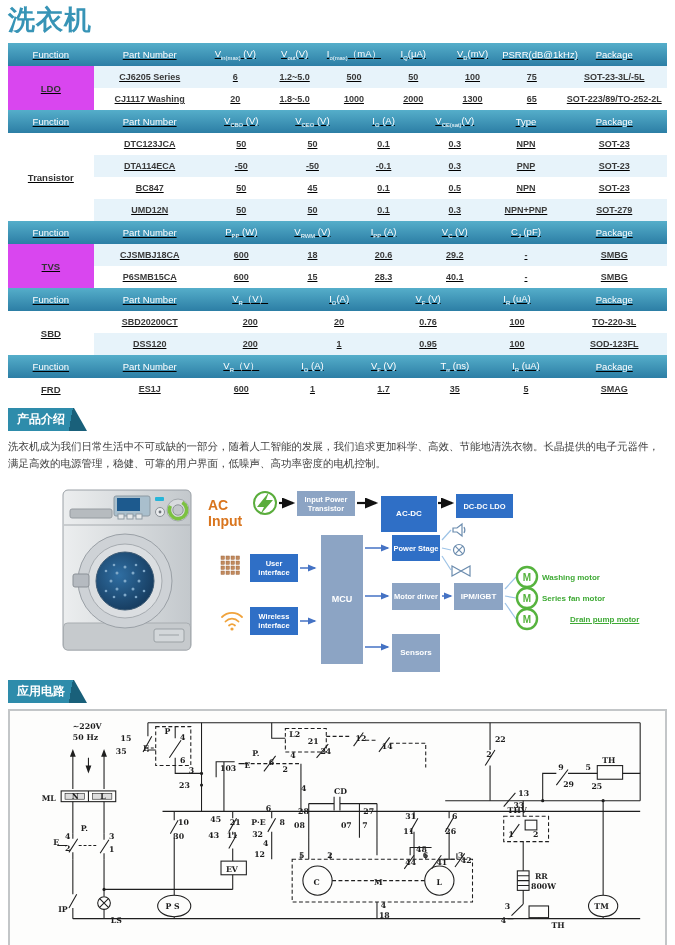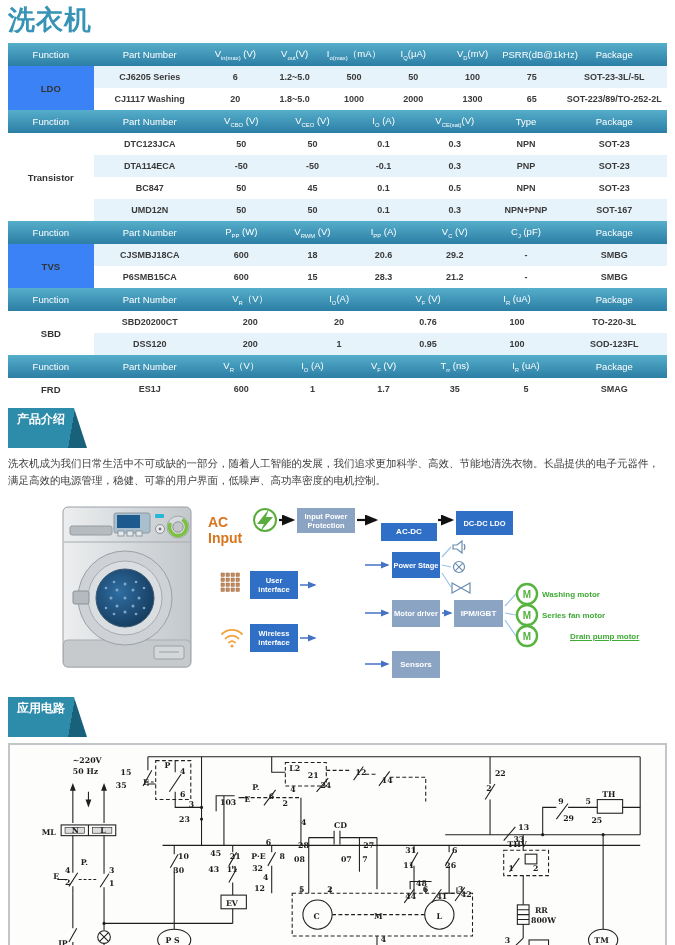--- a/index.html
+++ b/index.html
@@ -1,28 +1,28 @@
 <!DOCTYPE html>
 <html><head>
 <meta charset="utf-8">
 <style>
   html,body{margin:0;padding:0;background:#fff;width:675px;height:945px;overflow:hidden;
     font-family:"Liberation Sans","DejaVu Sans",sans-serif;-webkit-font-smoothing:antialiased;}
   h1.title{margin:4px 0 6px 8px;font-size:27px;line-height:33px;font-weight:800;color:#3794b6;letter-spacing:1px;}
-  #tables{margin:0 8px;}
+  #tables{margin:0 8px;text-decoration:underline;}
   table.spec{width:100%;border-collapse:collapse;table-layout:fixed;}
   table.spec th{background:linear-gradient(#55aeca,#2d7fa6 85%,#2d7fa6);background:linear-gradient(#55aeca,#2c7ea5);
     color:#fff;font-weight:400;font-size:9.5px;height:23px;padding:0;text-align:center;}
   table.spec td{font-size:9px;font-weight:700;color:#3a3a3a;text-align:center;height:22px;padding:0;background:#fff;}
   table.spec td.fn{font-size:9.5px;color:#333;background:#fff;}
   table.spec tr.shade td{background:#e7f3fa;}
-  table.spec tr.shade td.fn{background:#3b82f6;}
+  table.spec tr.shade td.fn{background:#d946ef;}
   sub{font-size:0.62em;}
   .badge{display:inline-block;margin:8px 0 0 8px;color:#fff;font-weight:700;font-size:12px;
-    padding:3px 22px 20px 9px;background:linear-gradient(100deg,#2e8cab 78%,#19607a 78%);
+    padding:3px 22px 3px 9px;background:linear-gradient(100deg,#2e8cab 78%,#19607a 78%);
     clip-path:polygon(0 0,calc(100% - 13px) 0,100% 100%,0 100%);}
   p.intro{margin:7px 8px 0 8px;font-size:10.5px;line-height:17px;color:#404040;}
   .diagram{position:relative;width:675px;height:188px;margin-top:12px;}
   .diagram svg.overlay{position:absolute;left:0;top:0;}
   .wm{position:absolute;left:62px;top:5px;}
   .dbox{position:absolute;color:#fff;font-weight:700;font-size:7.5px;line-height:1.2;
     display:flex;align-items:center;justify-content:center;text-align:center;padding:1px;box-sizing:border-box;}
   .blue{background:#2f6fc6;}
   .gray{background:#8ca4c4;}
   .lbl-ac{position:absolute;left:208px;top:13px;width:44px;color:#d9751e;font-weight:700;font-size:14px;}
@@ -137,21 +137,21 @@
           <td>NPN</td>
           <td>SOT-23</td>
         </tr>
         <tr class="shade">
           <td>UMD12N</td>
           <td>50</td>
           <td>50</td>
           <td>0.1</td>
           <td>0.3</td>
           <td>NPN+PNP</td>
-          <td>SOT-167</td>
+          <td>SOT-279</td>
         </tr>
       </tbody>
     </table>
     <table class="spec">
       <colgroup>
         <col style="width: 13%;">
         <col style="width: 17%;">
         <col style="width: 10.8%;">
         <col style="width: 10.8%;">
         <col style="width: 10.8%;">
@@ -180,21 +180,21 @@
           <td>20.6</td>
           <td>29.2</td>
           <td>-</td>
           <td>SMBG</td>
         </tr>
         <tr>
           <td>P6SMB15CA</td>
           <td>600</td>
           <td>15</td>
           <td>28.3</td>
-          <td>21.2</td>
+          <td>40.1</td>
           <td>-</td>
           <td>SMBG</td>
         </tr>
       </tbody>
     </table>
     <table class="spec">
       <colgroup>
         <col style="width: 13%;">
         <col style="width: 17%;">
         <col style="width: 13.5%;">
@@ -405,29 +405,30 @@
       <circle cx="527" cy="93" r="10" fill="#fff" stroke="#56b33e" stroke-width="2.4"></circle>
       <circle cx="527" cy="114" r="10" fill="#fff" stroke="#56b33e" stroke-width="2.4"></circle>
       <circle cx="527" cy="135" r="10" fill="#fff" stroke="#56b33e" stroke-width="2.4"></circle>
       <text x="527" y="97" text-anchor="middle" font-size="10" font-weight="bold" fill="#56b33e" font-family="Liberation Sans,sans-serif">M</text>
       <text x="527" y="118" text-anchor="middle" font-size="10" font-weight="bold" fill="#56b33e" font-family="Liberation Sans,sans-serif">M</text>
       <text x="527" y="139" text-anchor="middle" font-size="10" font-weight="bold" fill="#56b33e" font-family="Liberation Sans,sans-serif">M</text>
     </g>
   </svg>
 
   <div class="lbl-ac">AC Input</div>
-  <div class="dbox gray" style="left:297px;top:7px;width:58px;height:25px;">Input Power Protection</div>
-  <div class="dbox blue" style="left:381px;top:22px;width:56px;height:18px;font-size:8px;">AC-DC</div>
+  <div class="dbox gray" style="left:297px;top:7px;width:58px;height:25px;">Input Power Transistor</div>
+  <div class="dbox blue" style="left:381px;top:12px;width:56px;height:36px;font-size:8px;">AC-DC</div>
   <div class="dbox blue" style="left:456px;top:10px;width:57px;height:24px;">DC-DC  LDO</div>
   <div class="dbox blue" style="left:250px;top:70px;width:48px;height:28px;">User interface</div>
   <div class="dbox blue" style="left:250px;top:123px;width:48px;height:28px;">Wireless interface</div>
+  <div class="dbox gray" style="left:321px;top:51px;width:42px;height:129px;font-size:9px;">MCU</div>
   <div class="dbox blue" style="left:392px;top:51px;width:48px;height:26px;">Power Stage</div>
   <div class="dbox gray" style="left:392px;top:99px;width:48px;height:27px;">Motor driver</div>
   <div class="dbox gray" style="left:454px;top:99px;width:49px;height:27px;font-size:8px;">IPM/IGBT</div>
-  <div class="dbox gray" style="left:392px;top:150px;width:48px;height:27px;font-size:8px;">Sensors</div>
+  <div class="dbox gray" style="left:392px;top:150px;width:48px;height:38px;font-size:8px;">Sensors</div>
   <div class="mlabel" style="left:542px;top:89px;">Washing motor</div>
   <div class="mlabel" style="left:542px;top:110px;">Series fan motor</div>
   <div class="mlabel" style="left:570px;top:131px;text-decoration:underline;">Drain pump motor</div>
 </div>
 
 <div>
   <span class="badge">应用电路</span>
 </div>
 
 <div class="circuit-box">

